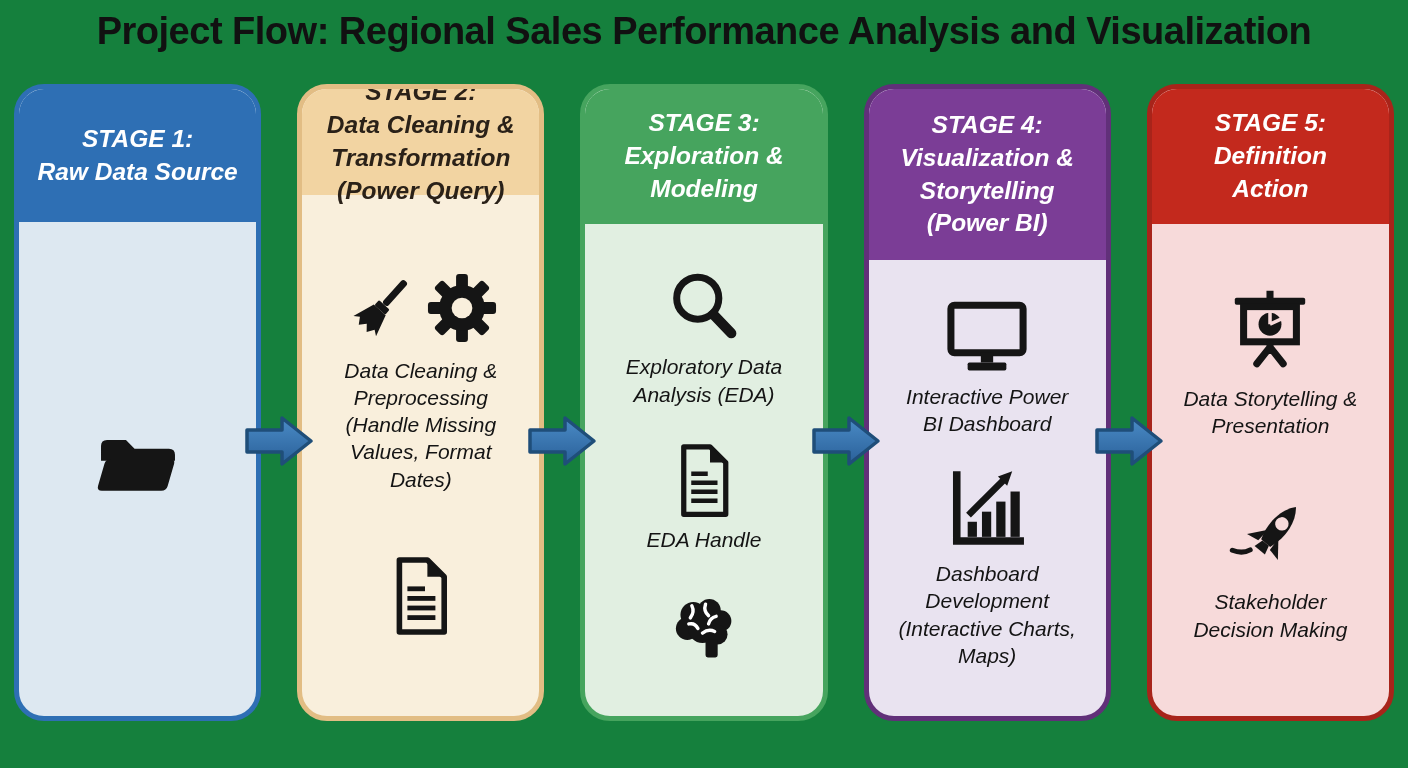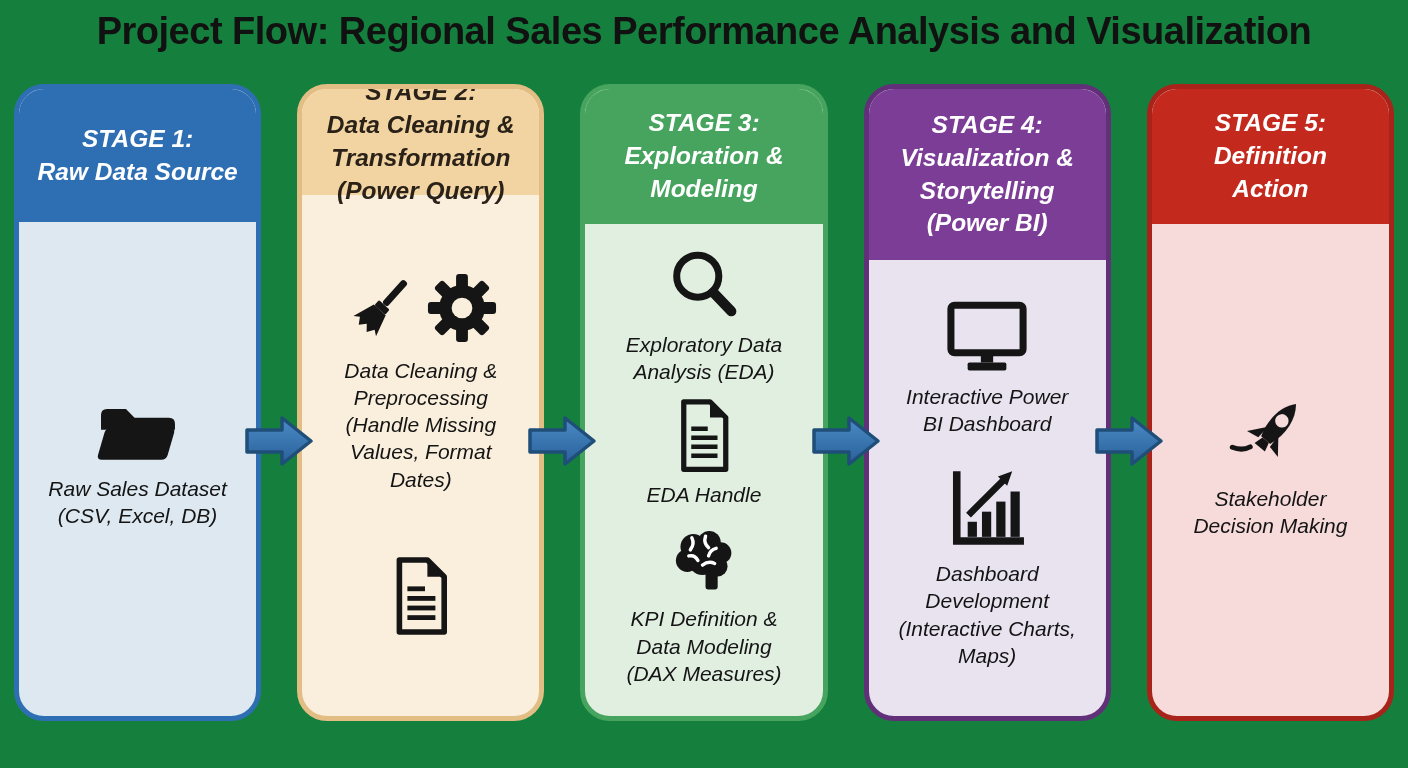--- a/index.html
+++ b/index.html
@@ -35,22 +35,20 @@
       <div class="hd">STAGE 1:
 Raw Data Source</div>
       <div class="bd">
         <div class="item">
           <span class="icon">
             <svg width="86" height="66" viewBox="0 0 100 76">
               <path d="M7,33 V16 Q7,9 14,9 H36 L46,19 H86 Q93,19 93,26 V33 Z" fill="#151515"></path>
               <path d="M8,68 Q2,68 3.5,62.5 L11,36.5 Q12.5,31 18.5,31 H87 Q93.5,31 92,36.5 L84.5,62.5 Q83,68 77,68 Z" fill="#151515"></path>
             </svg>
           </span>
-          <div class="item-label">Raw Sales Dataset
-(CSV, Excel, DB)</div>
         </div>
       </div>
     </div>
 
     <div class="card s2" style="--header: #f2d4a2; --body: #f9efdc; --border: #e2bd84; --htext: #2a2118;">
       <div class="hd">STAGE 2:
 Data Cleaning &amp;
 Transformation
 (Power Query)</div>
       <div class="bd">
@@ -146,23 +144,20 @@
               </g>
               <g stroke="#ffffff" stroke-width="4.5" fill="none" stroke-linecap="round">
                 <path d="M34,22 q4,8 -2,16"></path>
                 <path d="M52,20 q-3,9 4,15"></path>
                 <path d="M66,36 q-8,2 -10,10"></path>
                 <path d="M30,46 q8,-2 12,6"></path>
                 <path d="M48,58 q8,-6 16,-2"></path>
               </g>
             </svg>
           </span>
-          <div class="item-label">KPI Definition &amp;
-Data Modeling
-(DAX Measures)</div>
         </div>
       </div>
     </div>
 
     <div class="card s4" style="--header: #7b3d96; --body: #e9e3f0; --border: #613079; --htext: #ffffff;">
       <div class="hd">STAGE 4:
 Visualization &amp;
 Storytelling
 (Power BI)</div>
       <div class="bd">
@@ -197,20 +192,34 @@
 Maps)</div>
         </div>
       </div>
     </div>
 
     <div class="card s5" style="--header: #c3291d; --body: #f7dada; --border: #a8241a; --htext: #ffffff;">
       <div class="hd">STAGE 5:
 Definition
 Action</div>
       <div class="bd">
+        <div class="item">
+          <span class="icon">
+            <svg width="88" height="88" viewBox="0 0 100 100">
+              <rect x="46" y="2" width="8" height="9" fill="#151515"></rect>
+              <rect x="10" y="10" width="80" height="8" rx="2" fill="#151515"></rect>
+              <rect x="20" y="20" width="60" height="40" fill="none" stroke="#151515" stroke-width="8"></rect>
+              <circle cx="50" cy="40" r="13" fill="#151515"></circle>
+              <path d="M50,40 L50,25 M50,40 L63,34" stroke="#f7dada" stroke-width="4" fill="none"></path>
+              <path d="M50,62 V70 M50,66 L35,85 M50,66 L65,85" stroke="#151515" stroke-width="8" stroke-linecap="round" fill="none"></path>
+            </svg>
+          </span>
+          <div class="item-label">Data Storytelling &amp;
+Presentation</div>
+        </div>
         <div class="item">
           <span class="icon">
             <svg width="84" height="84" viewBox="0 0 100 100">
               <g transform="rotate(40 50 50)">
                 <path d="M50,2 C61,14 65,36 57,58 H43 C35,36 39,14 50,2 Z" fill="#151515"></path>
                 <circle cx="50" cy="28" r="8" fill="#f7dada"></circle>
                 <path d="M42,44 L26,64 L41,61 Z" fill="#151515"></path>
                 <path d="M58,44 L74,64 L59,61 Z" fill="#151515"></path>
                 <path d="M45,58 h10 l3,11 h-16 z" fill="#151515"></path>
                 <path d="M41,76 Q37,86 25,90" stroke="#151515" stroke-width="6" fill="none" stroke-linecap="round"></path>

